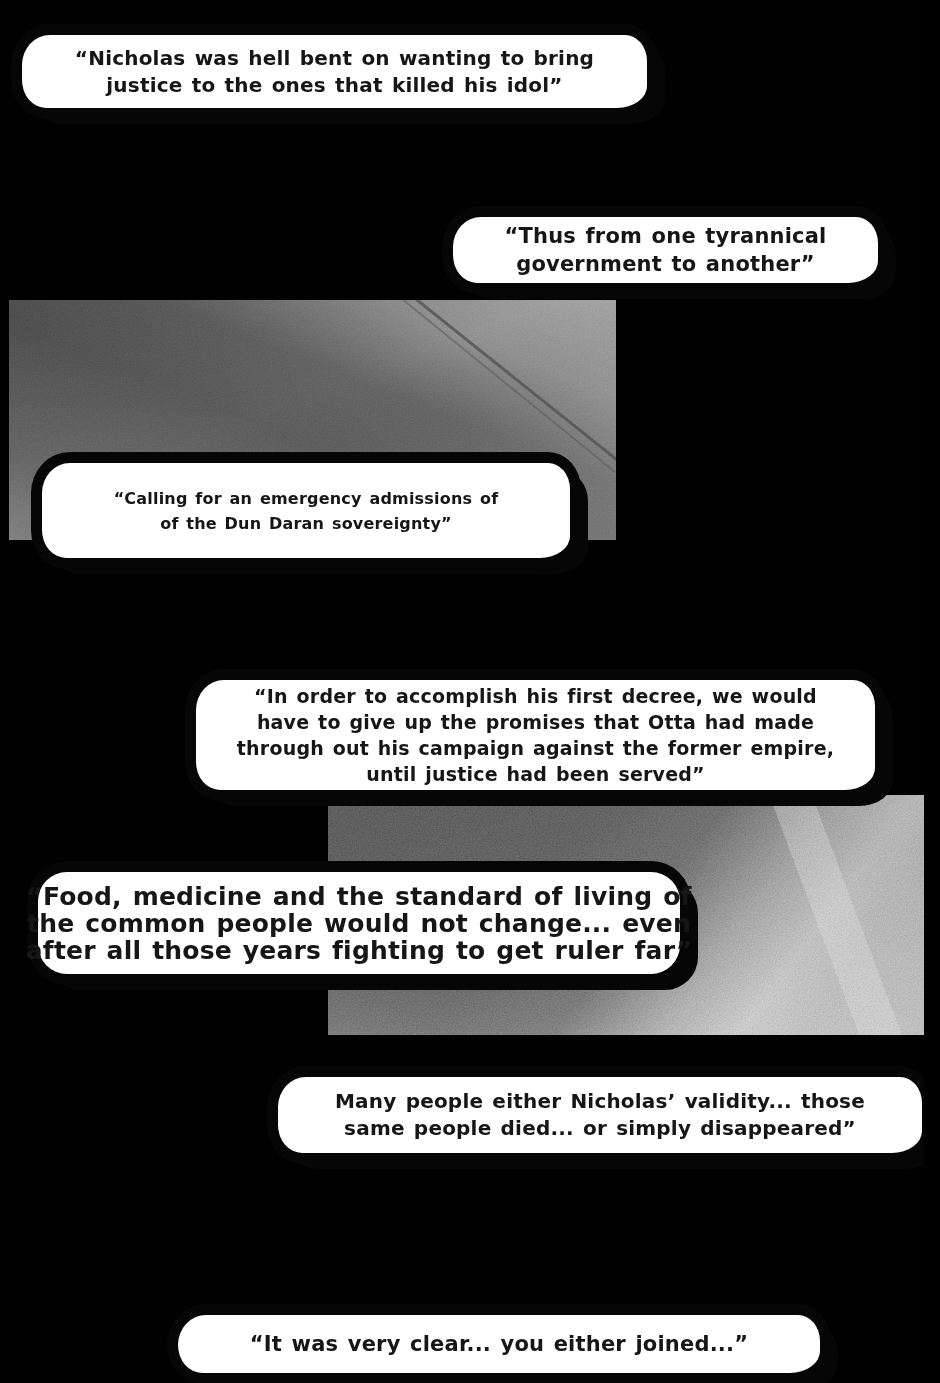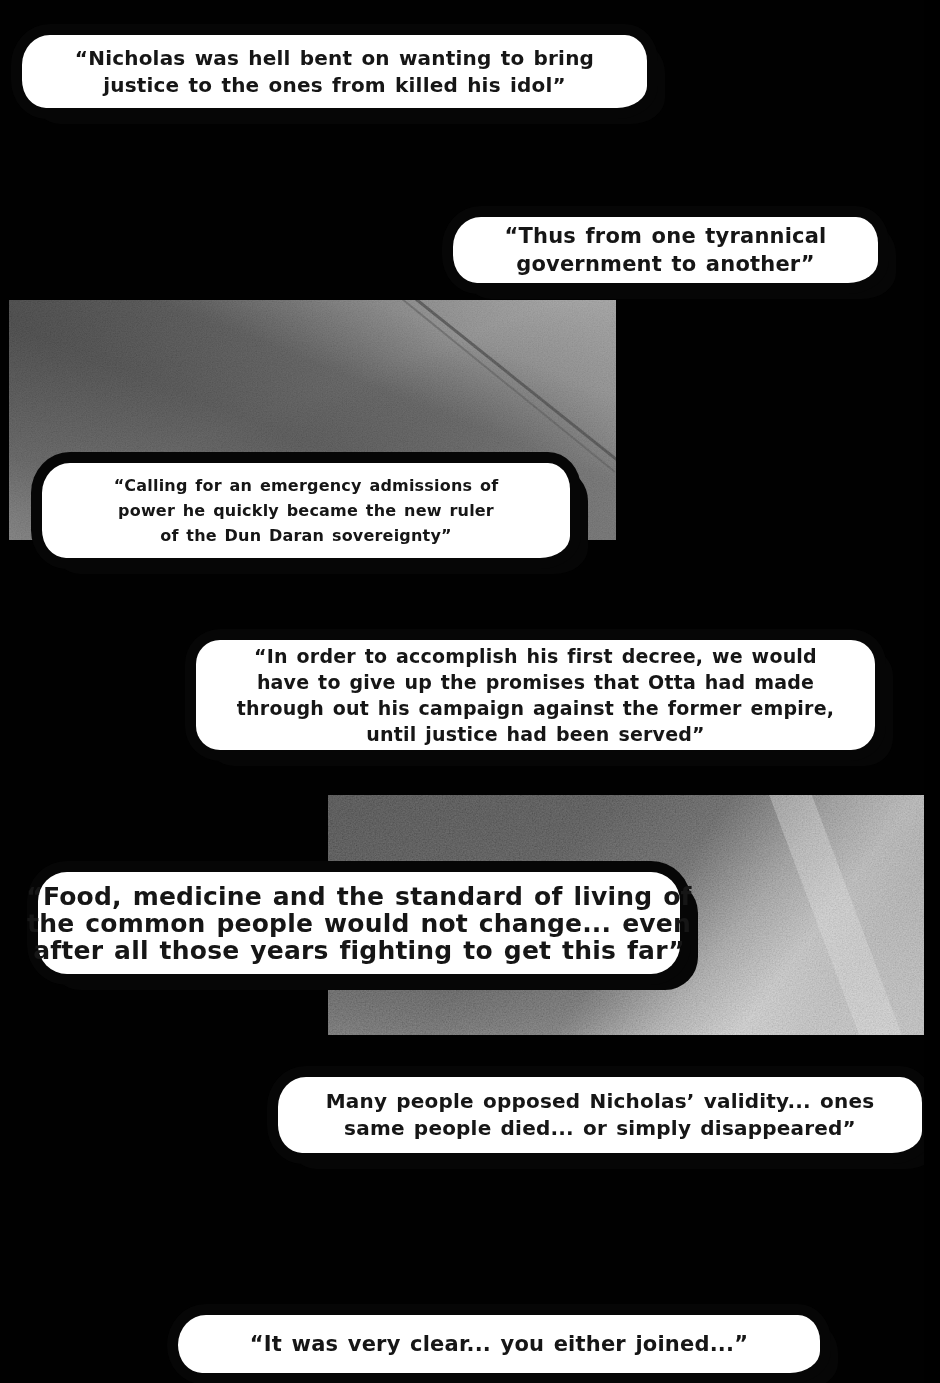--- a/index.html
+++ b/index.html
@@ -33,21 +33,21 @@
     border-radius: 28px 22px 30px 24px / 30px 26px 22px 28px;
     box-shadow: 0 0 0 11px #060606, 14px 12px 0 4px #060606;
     word-spacing: 2px;
     letter-spacing: 0.2px;
   }
   .bubble .line { white-space: nowrap; }
 
   #bubble1 { left: 22px;  top: 35px;   width: 625px; height: 73px;  font-size: 20px; line-height: 27px; }
   #bubble2 { left: 453px; top: 217px;  width: 425px; height: 66px;  font-size: 21px; line-height: 28px; text-align: center; }
   #bubble3 { left: 42px;  top: 463px;  width: 528px; height: 95px;  font-size: 16px; line-height: 25px; }
-  #bubble4 { left: 196px; top: 640px;  width: 679px; height: 110px; font-size: 19px; line-height: 26px; border-radius: 24px; }
+  #bubble4 { left: 196px; top: 680px;  width: 679px; height: 110px; font-size: 19px; line-height: 26px; }
   #bubble5 { left: 38px;  top: 872px;  width: 642px; height: 102px; font-size: 25px; line-height: 27px; border-radius: 29px; }
   #bubble6 { left: 278px; top: 1077px; width: 644px; height: 76px;  font-size: 20px; line-height: 27px; }
   #bubble7 { left: 178px; top: 1315px; width: 642px; height: 58px;  font-size: 21px; line-height: 27px; align-items: center; }
 </style>
 </head>
 <body>
 
 <div id="page">
 
   <div class="panel" id="panel1">
@@ -109,49 +109,48 @@
       </defs>
       <rect x="0" y="0" width="600" height="240" fill="url(#g2)"></rect>
       <rect x="0" y="0" width="600" height="240" fill="url(#g2b)"></rect>
       <path d="M455,-20 L560,260" stroke="#f2f2f2" stroke-width="40" fill="none" opacity="0.35"></path>
       <rect x="0" y="0" width="600" height="240" filter="url(#grain2)" opacity="0.28"></rect>
     </svg>
   </div>
 
   <div class="bubble" id="bubble1">
     <div class="line">“Nicholas was hell bent on wanting to bring</div>
-    <div class="line">justice to the ones from killed his idol”</div>
+    <div class="line">justice to the ones that killed his idol”</div>
   </div>
 
   <div class="bubble" id="bubble2">
     <div class="line">“Thus from one tyrannical</div>
     <div class="line">government to another”</div>
   </div>
 
   <div class="bubble" id="bubble3">
     <div class="line">“Calling for an emergency admissions of</div>
-    <div class="line">power he quickly became the new ruler</div>
     <div class="line">of the Dun Daran sovereignty”</div>
   </div>
 
   <div class="bubble" id="bubble4">
     <div class="line">“In order to accomplish his first decree, we would</div>
     <div class="line">have to give up the promises that Otta had made</div>
     <div class="line">through out his campaign against the former empire,</div>
     <div class="line">until justice had been served”</div>
   </div>
 
   <div class="bubble" id="bubble5">
     <div class="line">“Food, medicine and the standard of living of</div>
     <div class="line">the common people would not change... even</div>
-    <div class="line">after all those years fighting to get this far”</div>
+    <div class="line">after all those years fighting to get ruler far”</div>
   </div>
 
   <div class="bubble" id="bubble6">
-    <div class="line">Many people opposed Nicholas’ validity... ones</div>
+    <div class="line">Many people either Nicholas’ validity... those</div>
     <div class="line">same people died... or simply disappeared”</div>
   </div>
 
   <div class="bubble" id="bubble7">
     <div class="line">“It was very clear... you either joined...”</div>
   </div>
 
 </div>
 
 </body></html>

